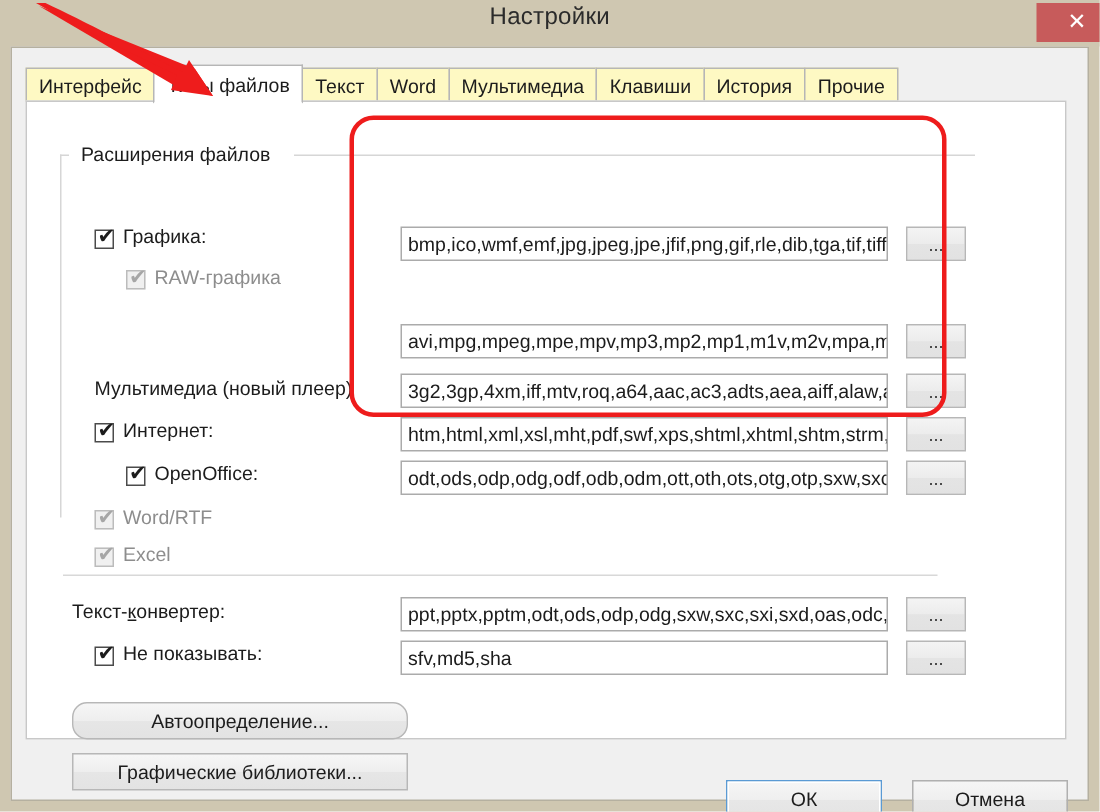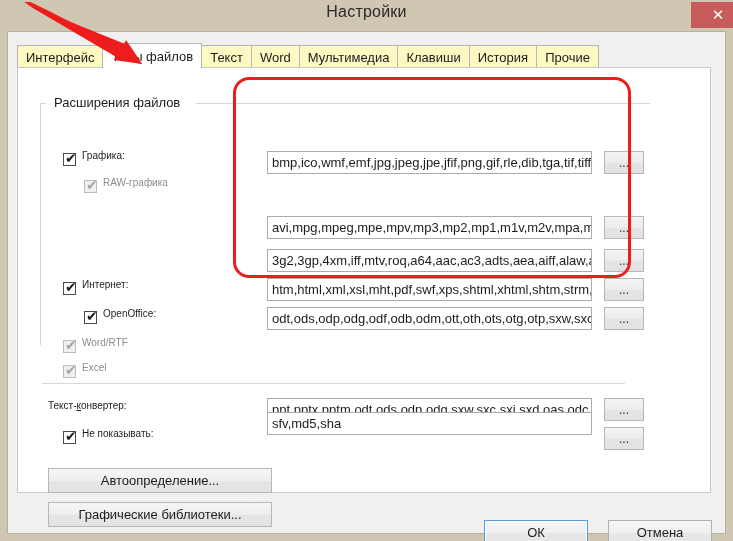--- a/index.html
+++ b/index.html
@@ -127,21 +127,21 @@
     left: 10px; top: 0px;
     font-size: 13px;
     color: #1c1c1c;
     background: #ffffff;
     padding: 0 4px;
   }
 
   
   .row-label {
     position: absolute;
-    font-size: 10px;
+    font-size: 13px;
     color: #1c1c1c;
     white-space: nowrap;
     font-family: "Liberation Sans", sans-serif;
   }
   .row-label.disabled { color: #8d8d8d; }
 
   .cb {
     position: absolute;
     width: 13px; height: 13px;
     box-sizing: border-box;
@@ -295,20 +295,21 @@
       <button class="btn-dots" style="left:586px; top:83px;">...</button>
 
       <div class="cb disabled" style="left:66px; top:112px;">
         <span class="tick">✔</span>
       </div>
       <div class="row-label disabled" style="left:85px; top:109px;">RAW-графика</div>
 
       <div class="tf" style="left:249px; top:148px; width:325px;">avi,mpg,mpeg,mpe,mpv,mp3,mp2,mp1,m1v,m2v,mpa,mpv2,wav,wma,wmv,asf,mid,midi,rmi</div>
       <button class="btn-dots" style="left:586px; top:148px;">...</button>
 
+      <div class="row-label" style="left:45px; top:183px;">Мультимедиа (новый плеер)</div>
       <div class="tf" style="left:249px; top:181px; width:325px;">3g2,3gp,4xm,iff,mtv,roq,a64,aac,ac3,adts,aea,aiff,alaw,amr,anm,apc,ape,aqt,asf,ass,au,avi,avs</div>
       <button class="btn-dots" style="left:586px; top:181px;">...</button>
 
       <div class="cb" style="left:45px; top:214px;">
         <span class="tick">✔</span>
       </div>
       <div class="row-label" style="left:64px; top:211px;">Интернет:</div>
       <div class="tf" style="left:249px; top:210px; width:325px;">htm,html,xml,xsl,mht,pdf,swf,xps,shtml,xhtml,shtm,strm,url,php,asp,aspx,jsp,css,js</div>
       <button class="btn-dots" style="left:586px; top:210px;">...</button>
 
@@ -332,24 +333,24 @@
       <div id="separator"></div>
 
       <div class="row-label" style="left:30px; top:332px;text-align:right;"><span>Текст-</span><span class="u">к</span><span>онвертер:</span></div>
       <div class="tf" style="left:249px; top:330px; width:325px;">ppt,pptx,pptm,odt,ods,odp,odg,sxw,sxc,sxi,sxd,oas,odc,ott,stw</div>
       <button class="btn-dots" style="left:586px; top:330px;">...</button>
 
       <div class="cb" style="left:45px; top:363px;">
         <span class="tick">✔</span>
       </div>
       <div class="row-label" style="left:64px; top:360px;">Не показывать:</div>
-      <div class="tf" style="left:249px; top:344px; width:325px;">sfv,md5,sha</div>
+      <div class="tf" style="left:249px; top:359px; width:325px;">sfv,md5,sha</div>
       <button class="btn-dots" style="left:586px; top:359px;">...</button>
 
-      <button class="btn-wide" style="left:30px; top:400px; width:224px;">Автоопределение...</button>
+      <button class="btn-wide" style="left:30px; top:400px; width:224px;border-radius:10px;">Автоопределение...</button>
       <button class="btn-wide" style="left:30px; top:434px; width:224px;">Графические библиотеки...</button>
 
     </div>
 
     <button class="btn-footer default" style="left:476px; top:488px;">ОК</button>
     <button class="btn-footer" style="left:600px; top:488px;">Отмена</button>
 
   </div>
 
   <div id="red-rect"></div>

